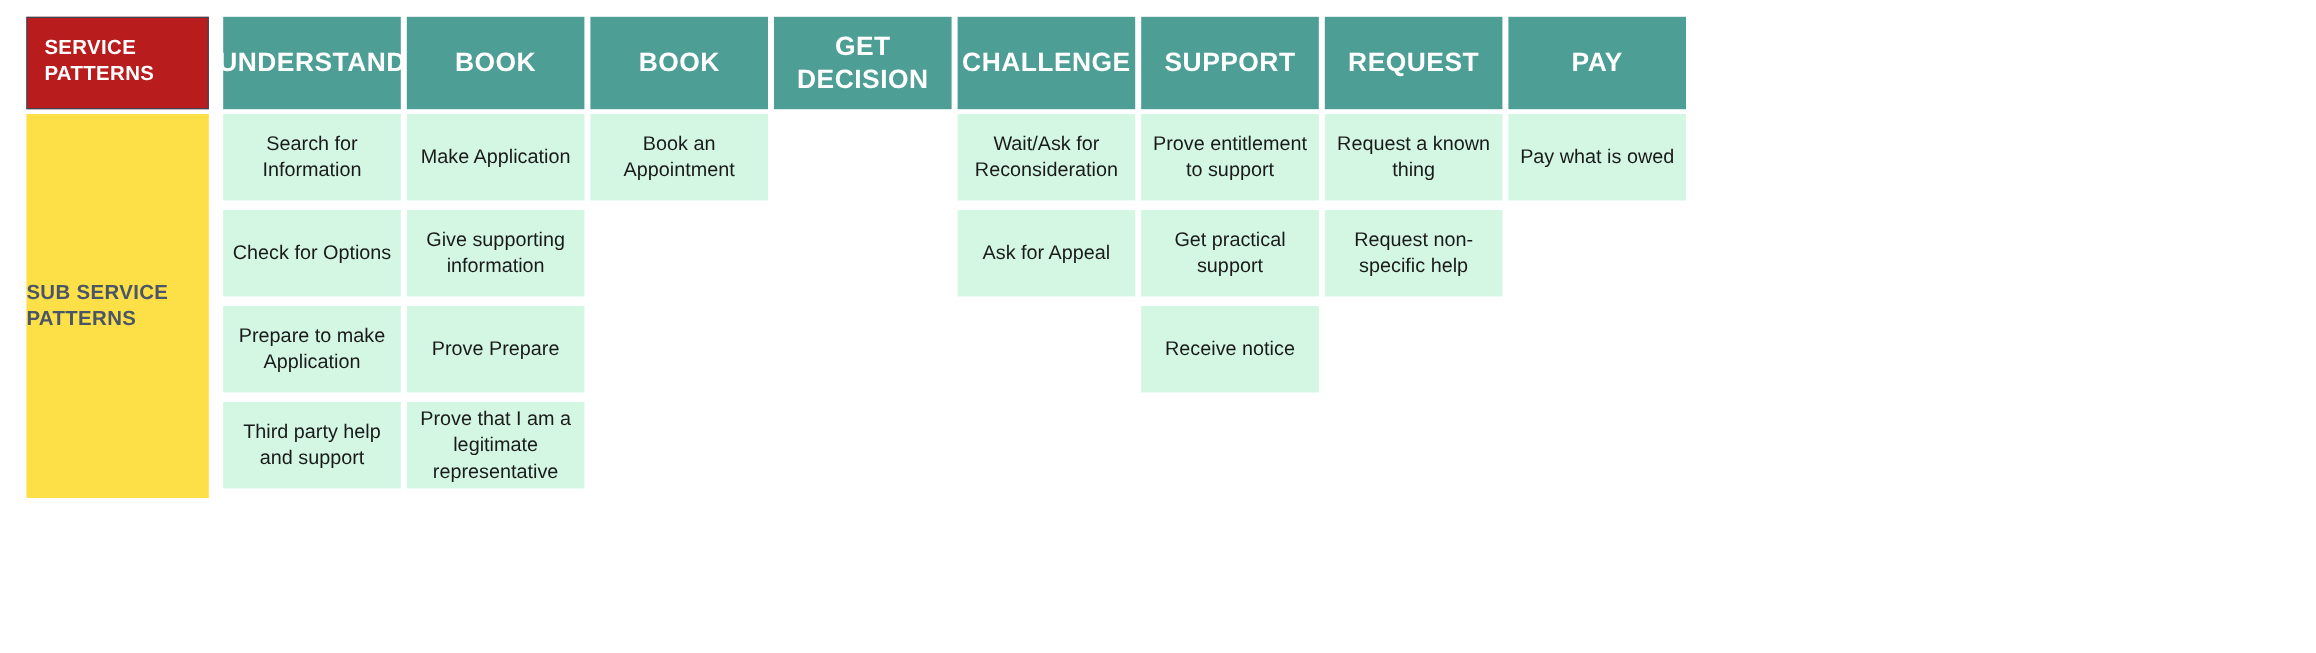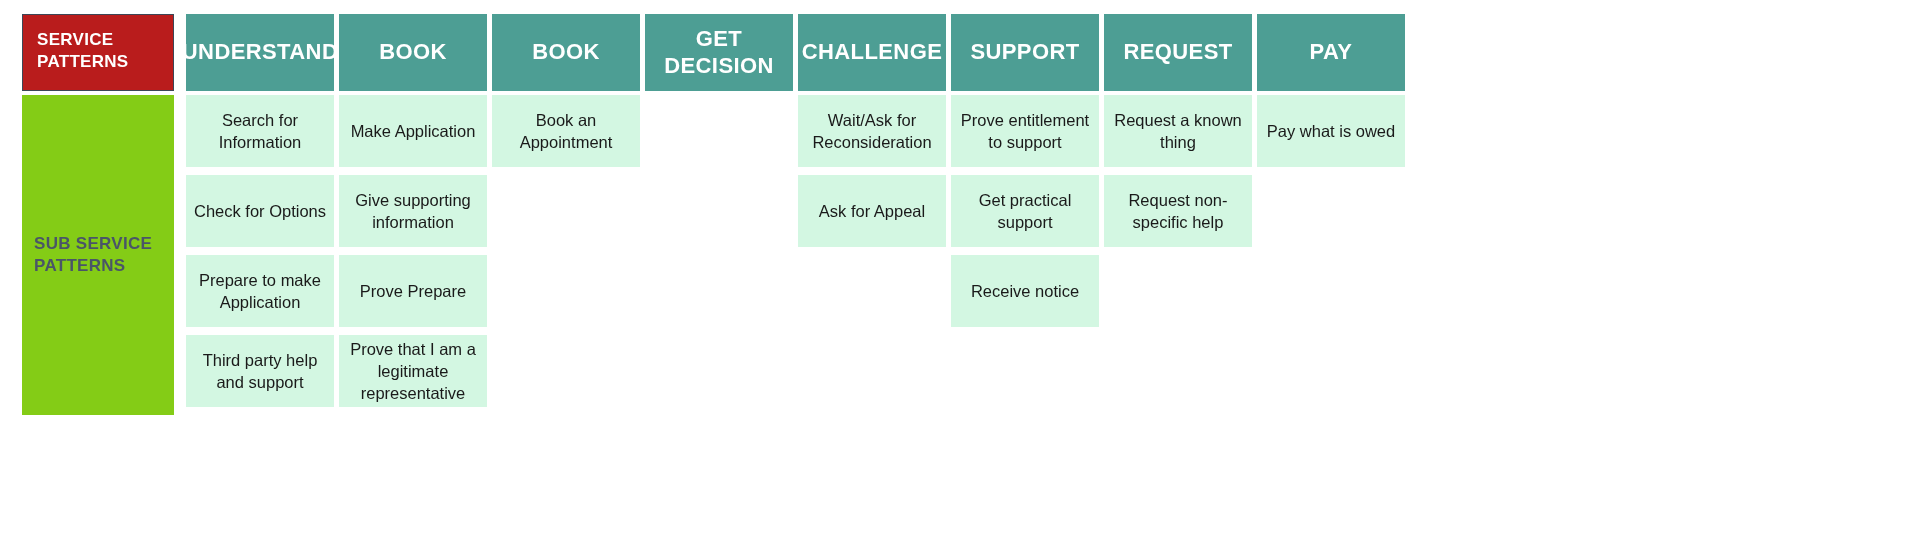--- a/index.html
+++ b/index.html
@@ -41,29 +41,28 @@
     letter-spacing: 0.3px;
     line-height: 1.32;
     padding: 14px 0 0 14px;
   }
 
   .sub-service-patterns {
     box-sizing: border-box;
     width: 152px;
     height: 320px;
     margin-top: 4px;
-    background: #84cc16;
+    background: #fde047;
     color: #4a5568;
     font-size: 17px;
     font-weight: bold;
     letter-spacing: 0.3px;
     line-height: 1.32;
     display: flex;
     align-items: center;
-    padding-left: 12px;
   }
 
   
   .grid {
     position: absolute;
     left: 186px;
     top: 14px;
     display: flex;
     gap: 5px;
   }

